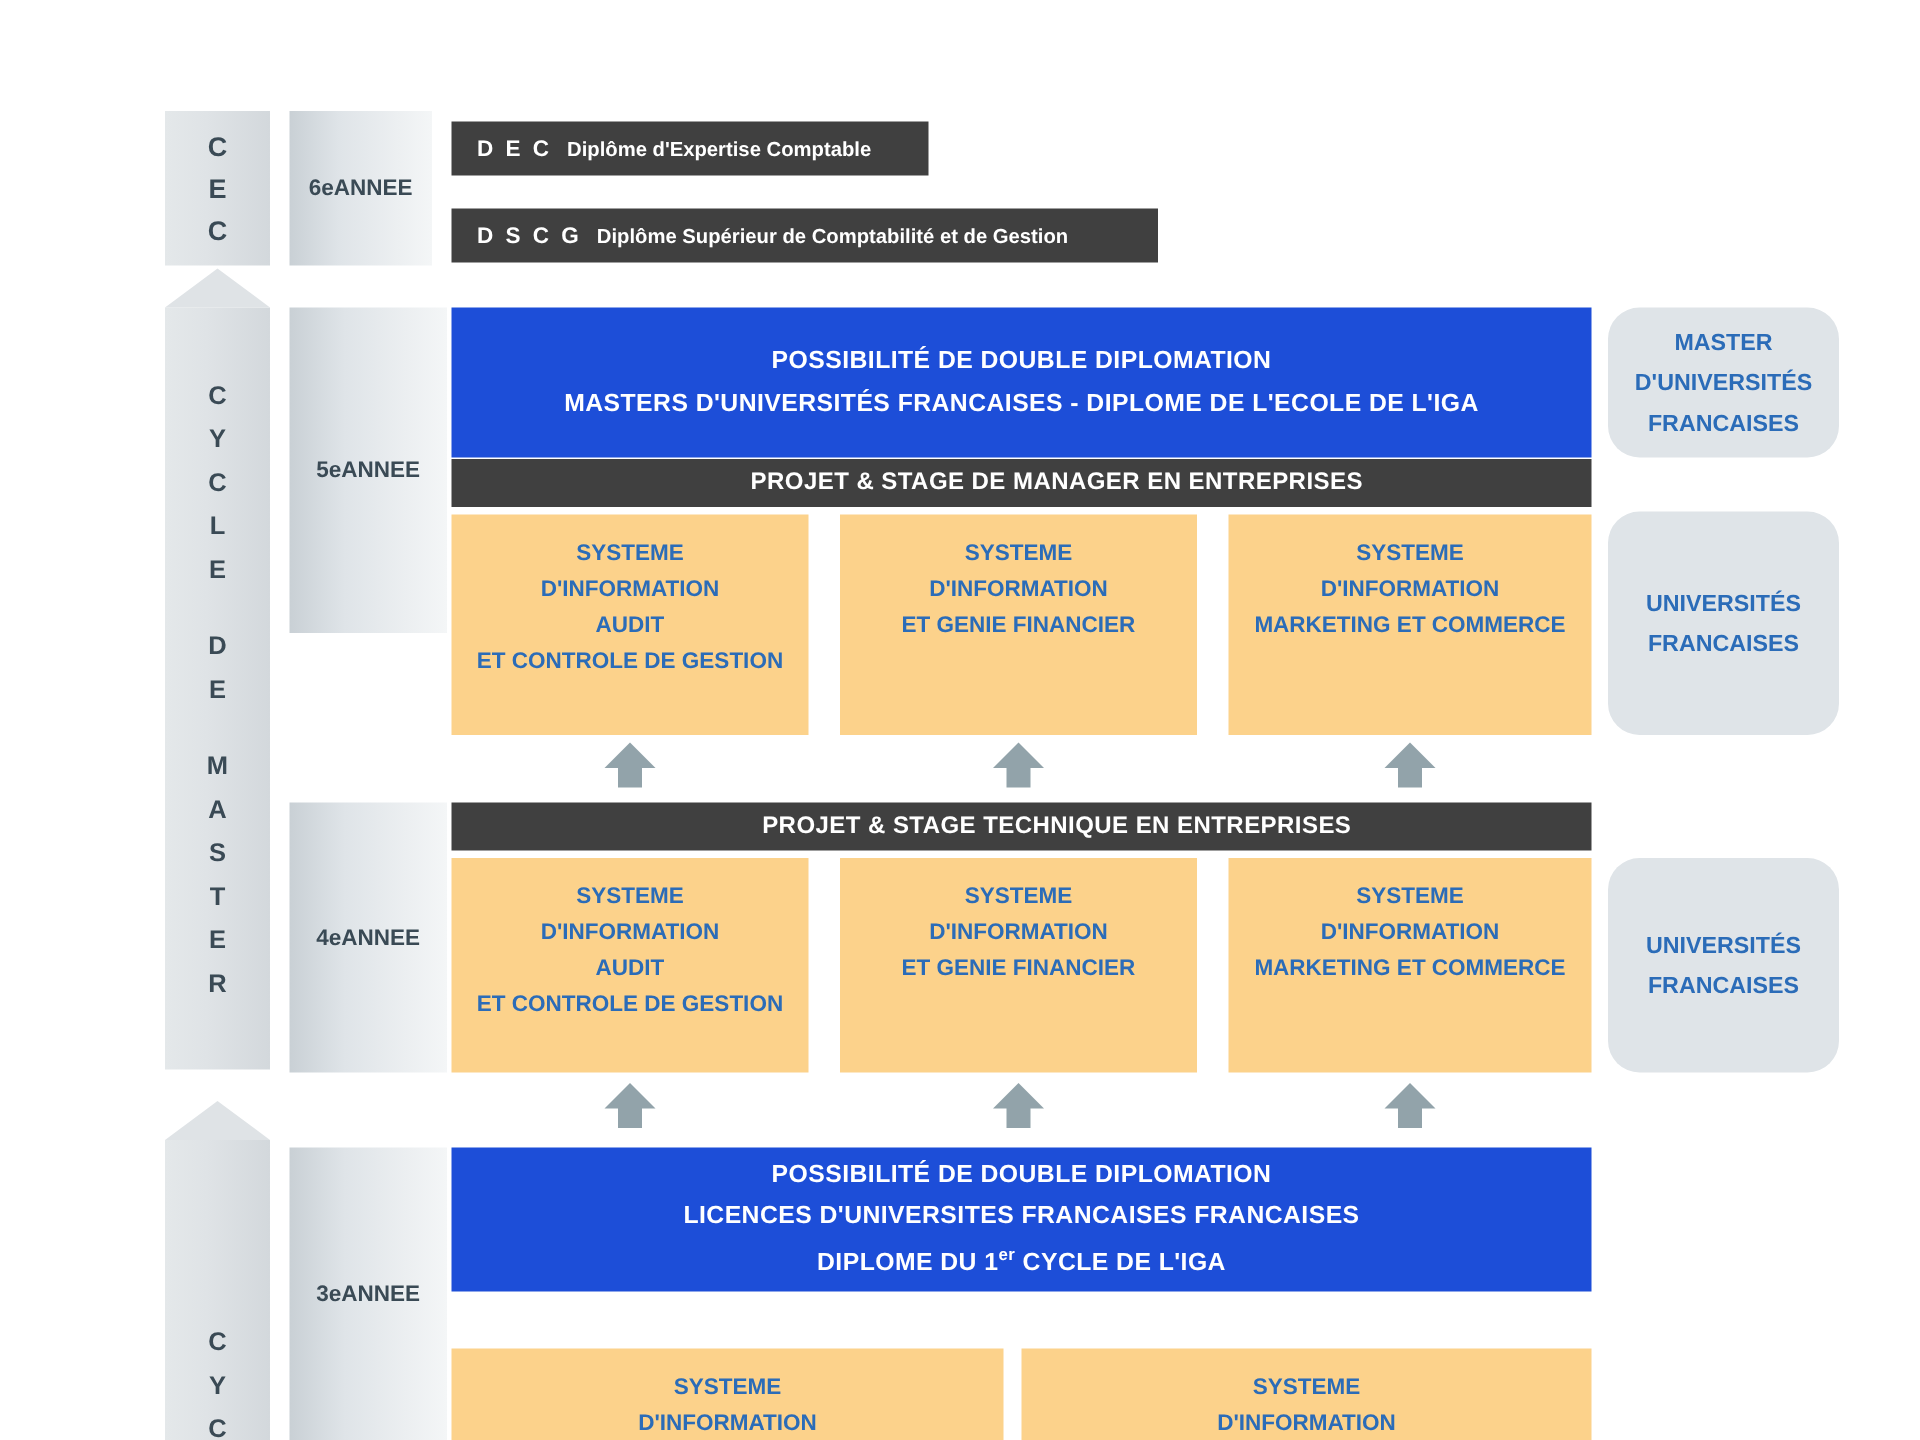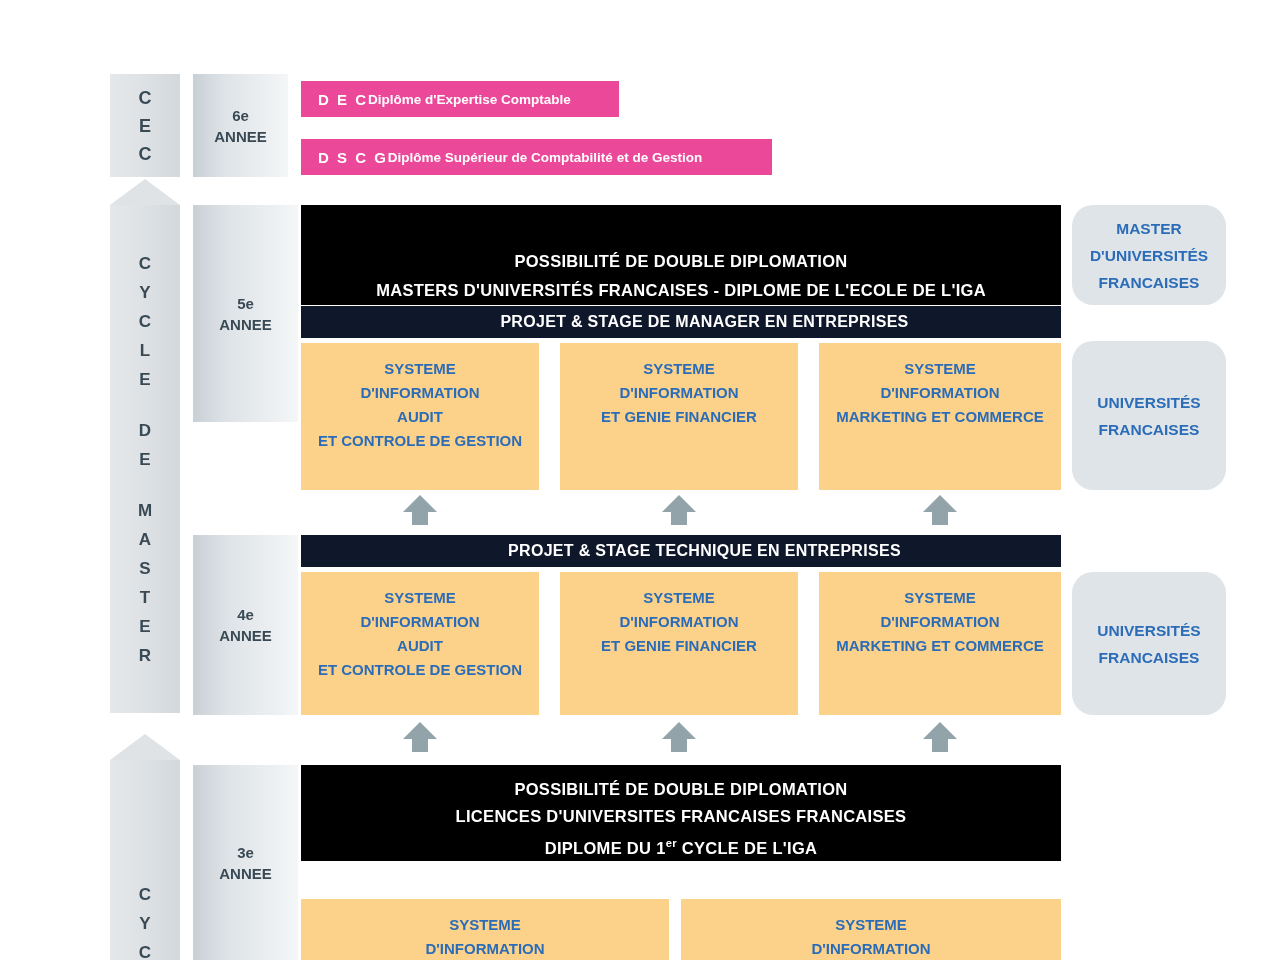--- a/index.html
+++ b/index.html
@@ -38,65 +38,65 @@
     border-right: 35px solid transparent;
     border-bottom: 26px solid #dfe3e6;
   }
   .cyclebar span { display: block; }
 
   
   .yearcol {
     position: absolute;
     background: linear-gradient(to right, #c9d0d5 0%, #dfe4e8 35%, #eceff1 75%, #f4f6f7 100%);
     display: flex;
-    flex-direction: column;
+    flex-direction: row;
     align-items: center;
     justify-content: center;
     color: #3a4a55;
     font-weight: bold;
     font-size: 15px;
     line-height: 21px;
     text-align: center;
   }
   .yearcol .num { font-size: 15px; }
 
   
   .pill {
     position: absolute;
-    background: #ec4899;
+    background: #404040;
     color: #ffffff;
     display: flex;
     align-items: center;
     padding-left: 17px;
     font-size: 15px;
     white-space: nowrap;
   }
   .pill .code { font-weight: bold; letter-spacing: 2px; }
-  .pill .label { font-weight: bold; font-size: 13.5px; }
+  .pill .label { font-weight: bold; font-size: 13.5px; margin-left: 10px; }
 
   
   .bluebanner {
     position: absolute;
-    background: #000000;
+    background: #1d4ed8;
     color: #ffffff;
     display: flex;
     flex-direction: column;
     align-items: center;
-    justify-content: flex-end;
+    justify-content: center;
     text-align: center;
     font-weight: bold;
     font-size: 16.5px;
     line-height: 29px;
     letter-spacing: 0.3px;
   }
 
   
   .redbar {
     position: absolute;
-    background: #0f172a;
+    background: #404040;
     color: #ffffff;
     display: flex;
     align-items: center;
     justify-content: center;
     text-align: center;
     font-weight: bold;
     font-size: 16px;
     letter-spacing: 0.3px;
     padding-left: 47px;
   }

